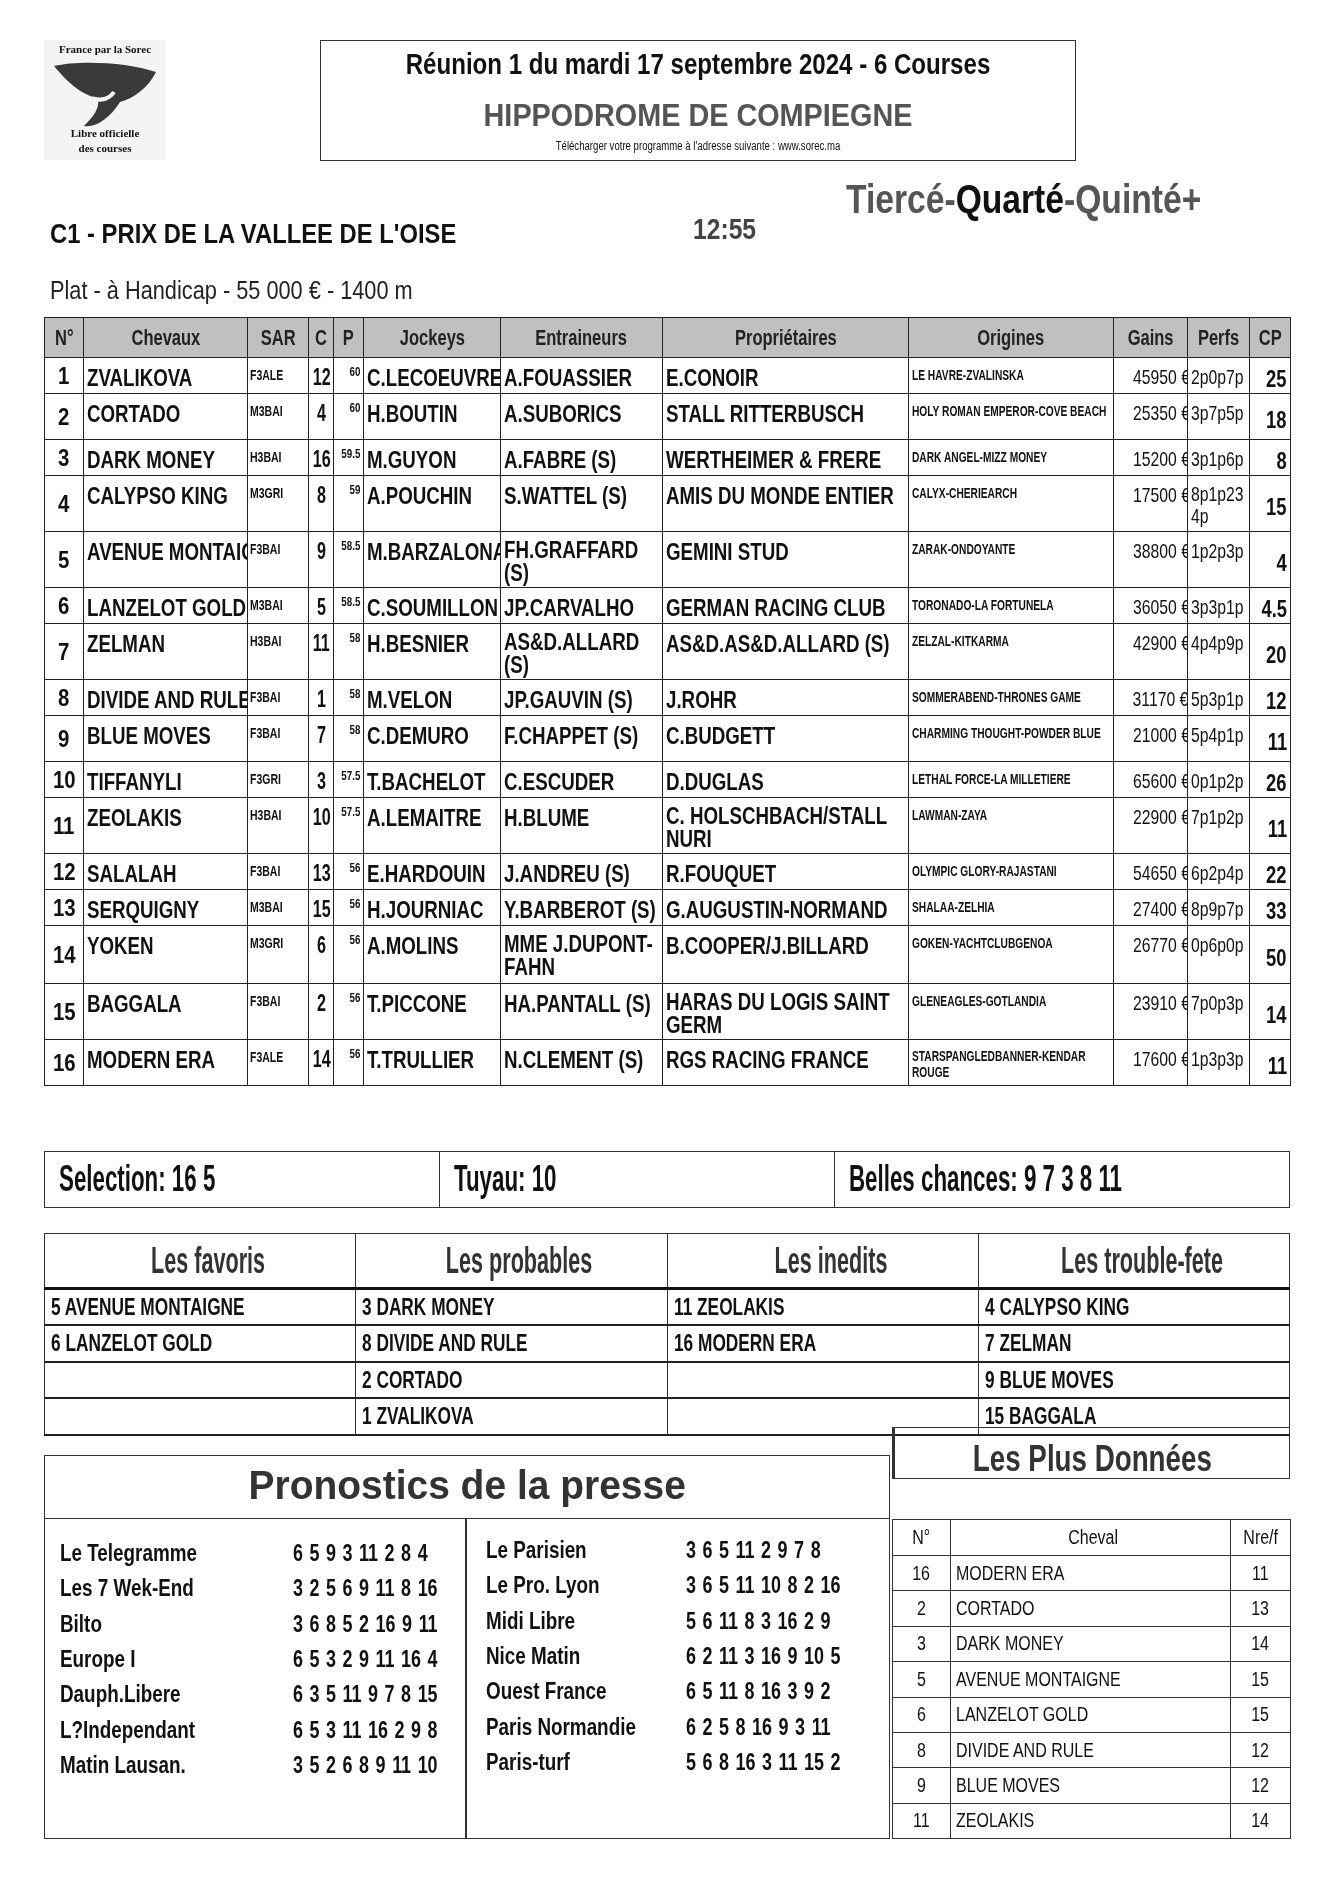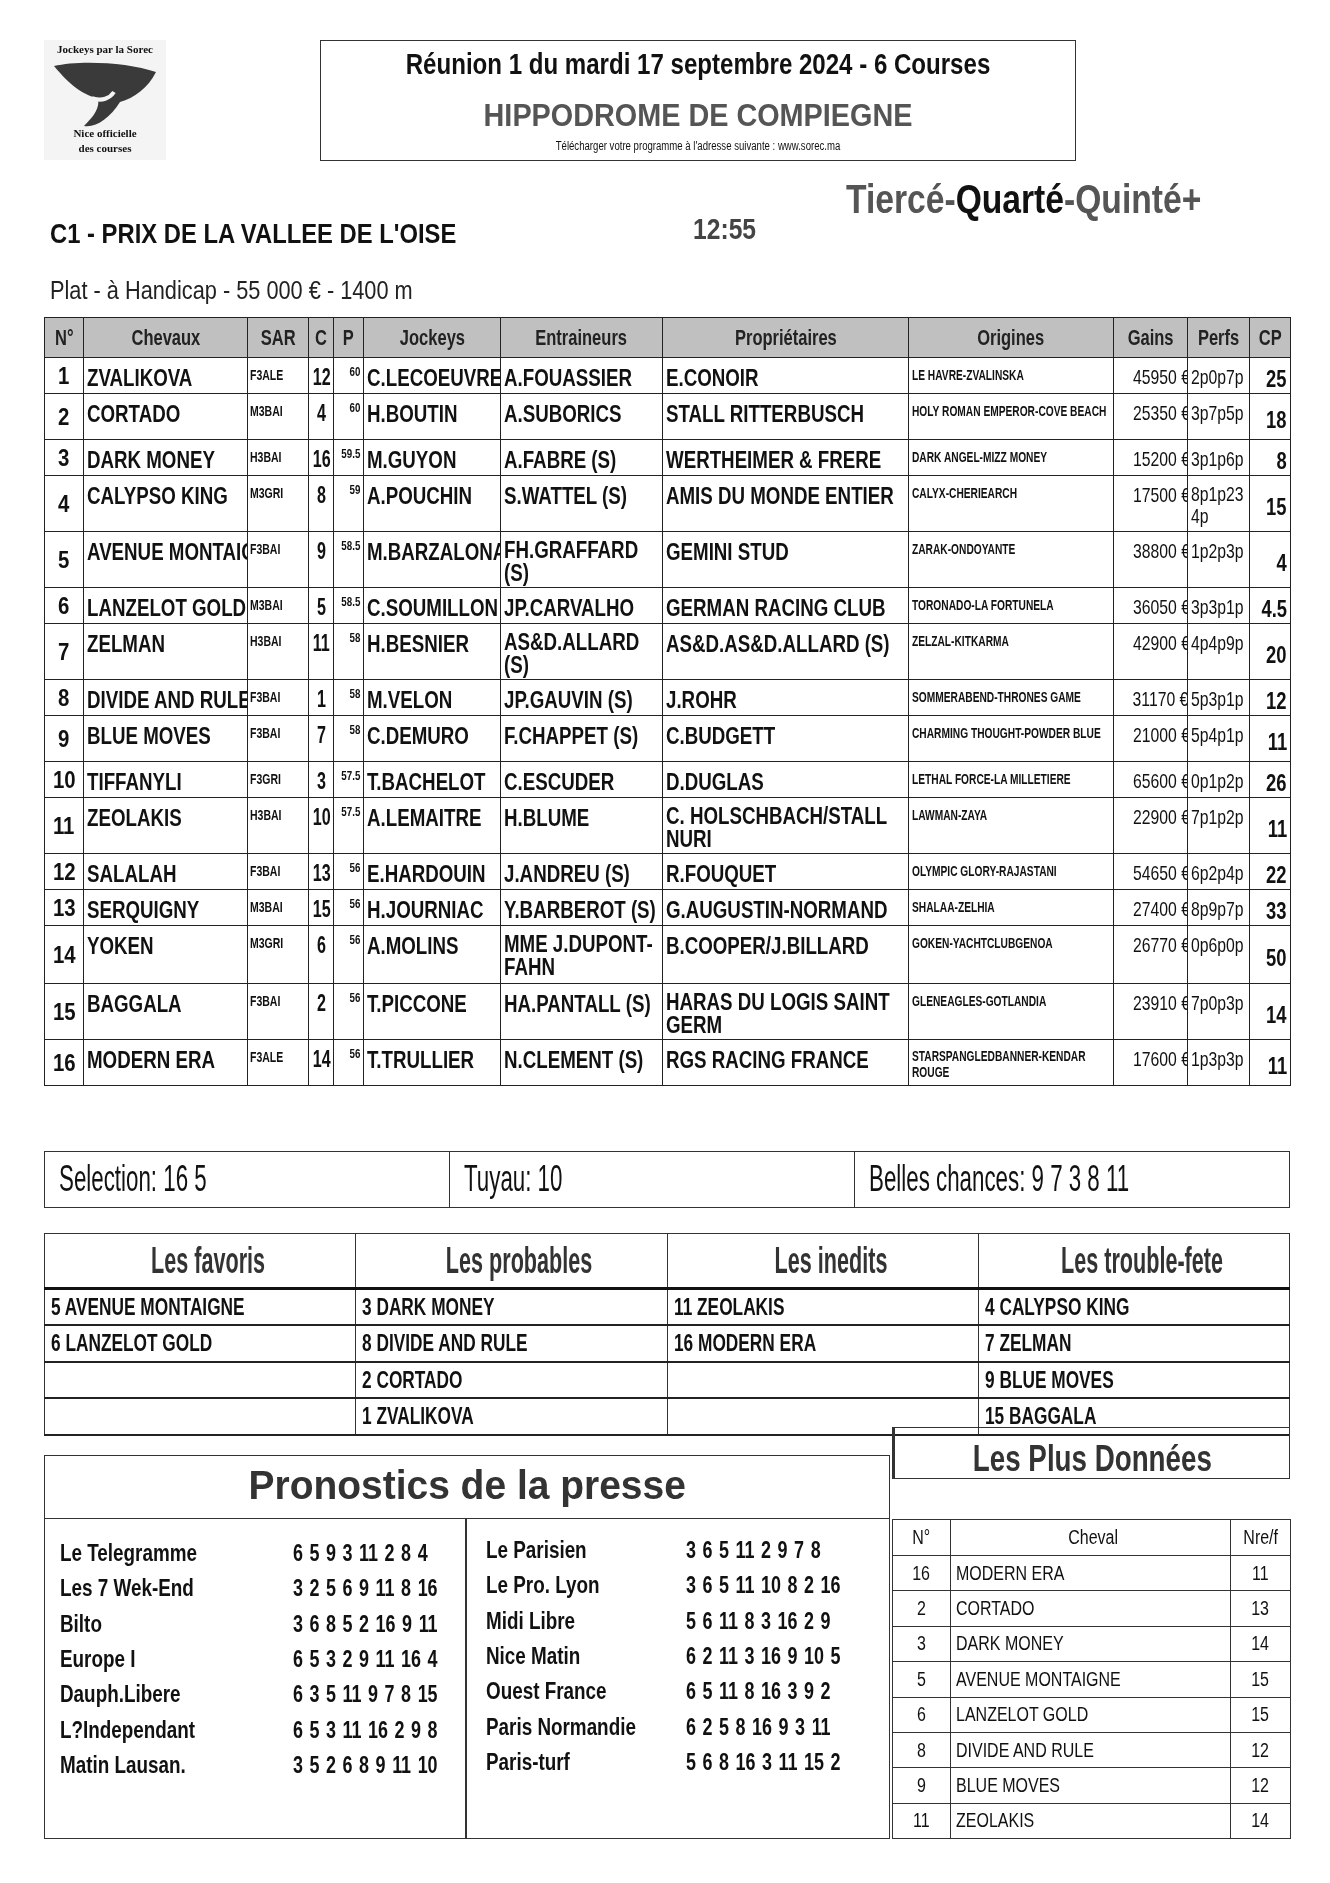--- a/index.html
+++ b/index.html
@@ -47,21 +47,21 @@
   #runners-table td.origin .cell { transform: scaleX(0.68); white-space: normal; width: 146%; line-height: 16px; }
   #runners-table td.gains { text-align: right; font-size: 21px; font-weight: normal; padding-right: 3px; padding-top: 7px; }
   #runners-table td.gains .cell { transform: scaleX(0.75); transform-origin: right top; }
   #runners-table td.perfs { font-size: 21px; font-weight: normal; padding-left: 3px; padding-top: 7px; }
   #runners-table td.perfs .cell { transform: scaleX(0.75); white-space: normal; width: 133%; word-break: break-all; line-height: 22px; }
   #runners-table td.cp { text-align: right; font-size: 23px; padding-right: 3px; vertical-align: middle; padding-top: 8px; }
   #runners-table td.cp .cell { transform: scaleX(0.8); transform-origin: right center; }
 
   
   #selection-strip { position: absolute; left: 44px; top: 1151px; width: 1246px; height: 57px; border: 1.5px solid #333; display: flex; }
-  #selection-strip > div { flex: 1; border-right: 1.5px solid #333; font-size: 36px; font-weight: normal; padding-left: 14px; padding-top: 6px; }
+  #selection-strip > div { flex: 1; border-right: 1.5px solid #333; font-size: 36px; font-weight: bold; padding-left: 14px; padding-top: 6px; }
   #selection-strip > div:last-child { border-right: none; }
   #selection-strip .narrow { transform: scaleX(0.62); transform-origin: left top; }
 
   
   #categories { position: absolute; left: 44px; top: 1233px; width: 1246px; border-collapse: collapse; table-layout: fixed; }
   #categories th { height: 55px; border: 1.5px solid #333; border-bottom: 3px solid #111; font-size: 36px; font-weight: bold; color: #333; text-align: center; padding-left: 16px; }
   #categories th .narrow { transform: scaleX(0.6); transform-origin: center; }
   #categories td { height: 36.5px; border: 1.5px solid #333; border-bottom: 2.5px solid #222; font-size: 24px; font-weight: bold; padding-left: 6px; white-space: nowrap; overflow: hidden; }
   #categories td .narrow { transform: scaleX(0.72); transform-origin: left center; }
 
@@ -85,27 +85,27 @@
   #plus-table .cnum .narrow { transform-origin: center; }
   #plus-table .cname { padding-left: 5px; }
   #plus-table .cname .narrow { transform-origin: left center; }
   #plus-table th.cname { text-align: center; }
   #plus-table th.cname .narrow { transform-origin: center; }
 </style>
 </head>
 <body>
 
 <div id="logo">
-  <div class="top">Jockeys par la Sorec</div>
+  <div class="top">France par la Sorec</div>
   <svg width="114" height="70" viewBox="0 0 114 70">
     <path d="M6 8 C30 2 80 4 108 14 C100 30 86 40 72 44 C62 60 48 70 36 68 C46 58 52 50 50 40 C38 38 24 30 6 8 Z" fill="#3a3a3a"></path>
     <path d="M44 40 C54 44 62 40 66 34" stroke="#f4f4f4" stroke-width="4" fill="none"></path>
   </svg>
   <div class="bottom">
-    <div>Nice officielle</div>
+    <div>Libre officielle</div>
     <div>des courses</div>
   </div>
 </div>
 
 <div id="title-box">
   <div id="reunion-line">Réunion 1 du mardi 17 septembre 2024 - 6 Courses</div>
   <div id="hippodrome">HIPPODROME DE COMPIEGNE</div>
   <div id="download-line">Télécharger votre programme à l'adresse suivante : www.sorec.ma</div>
 </div>
 

